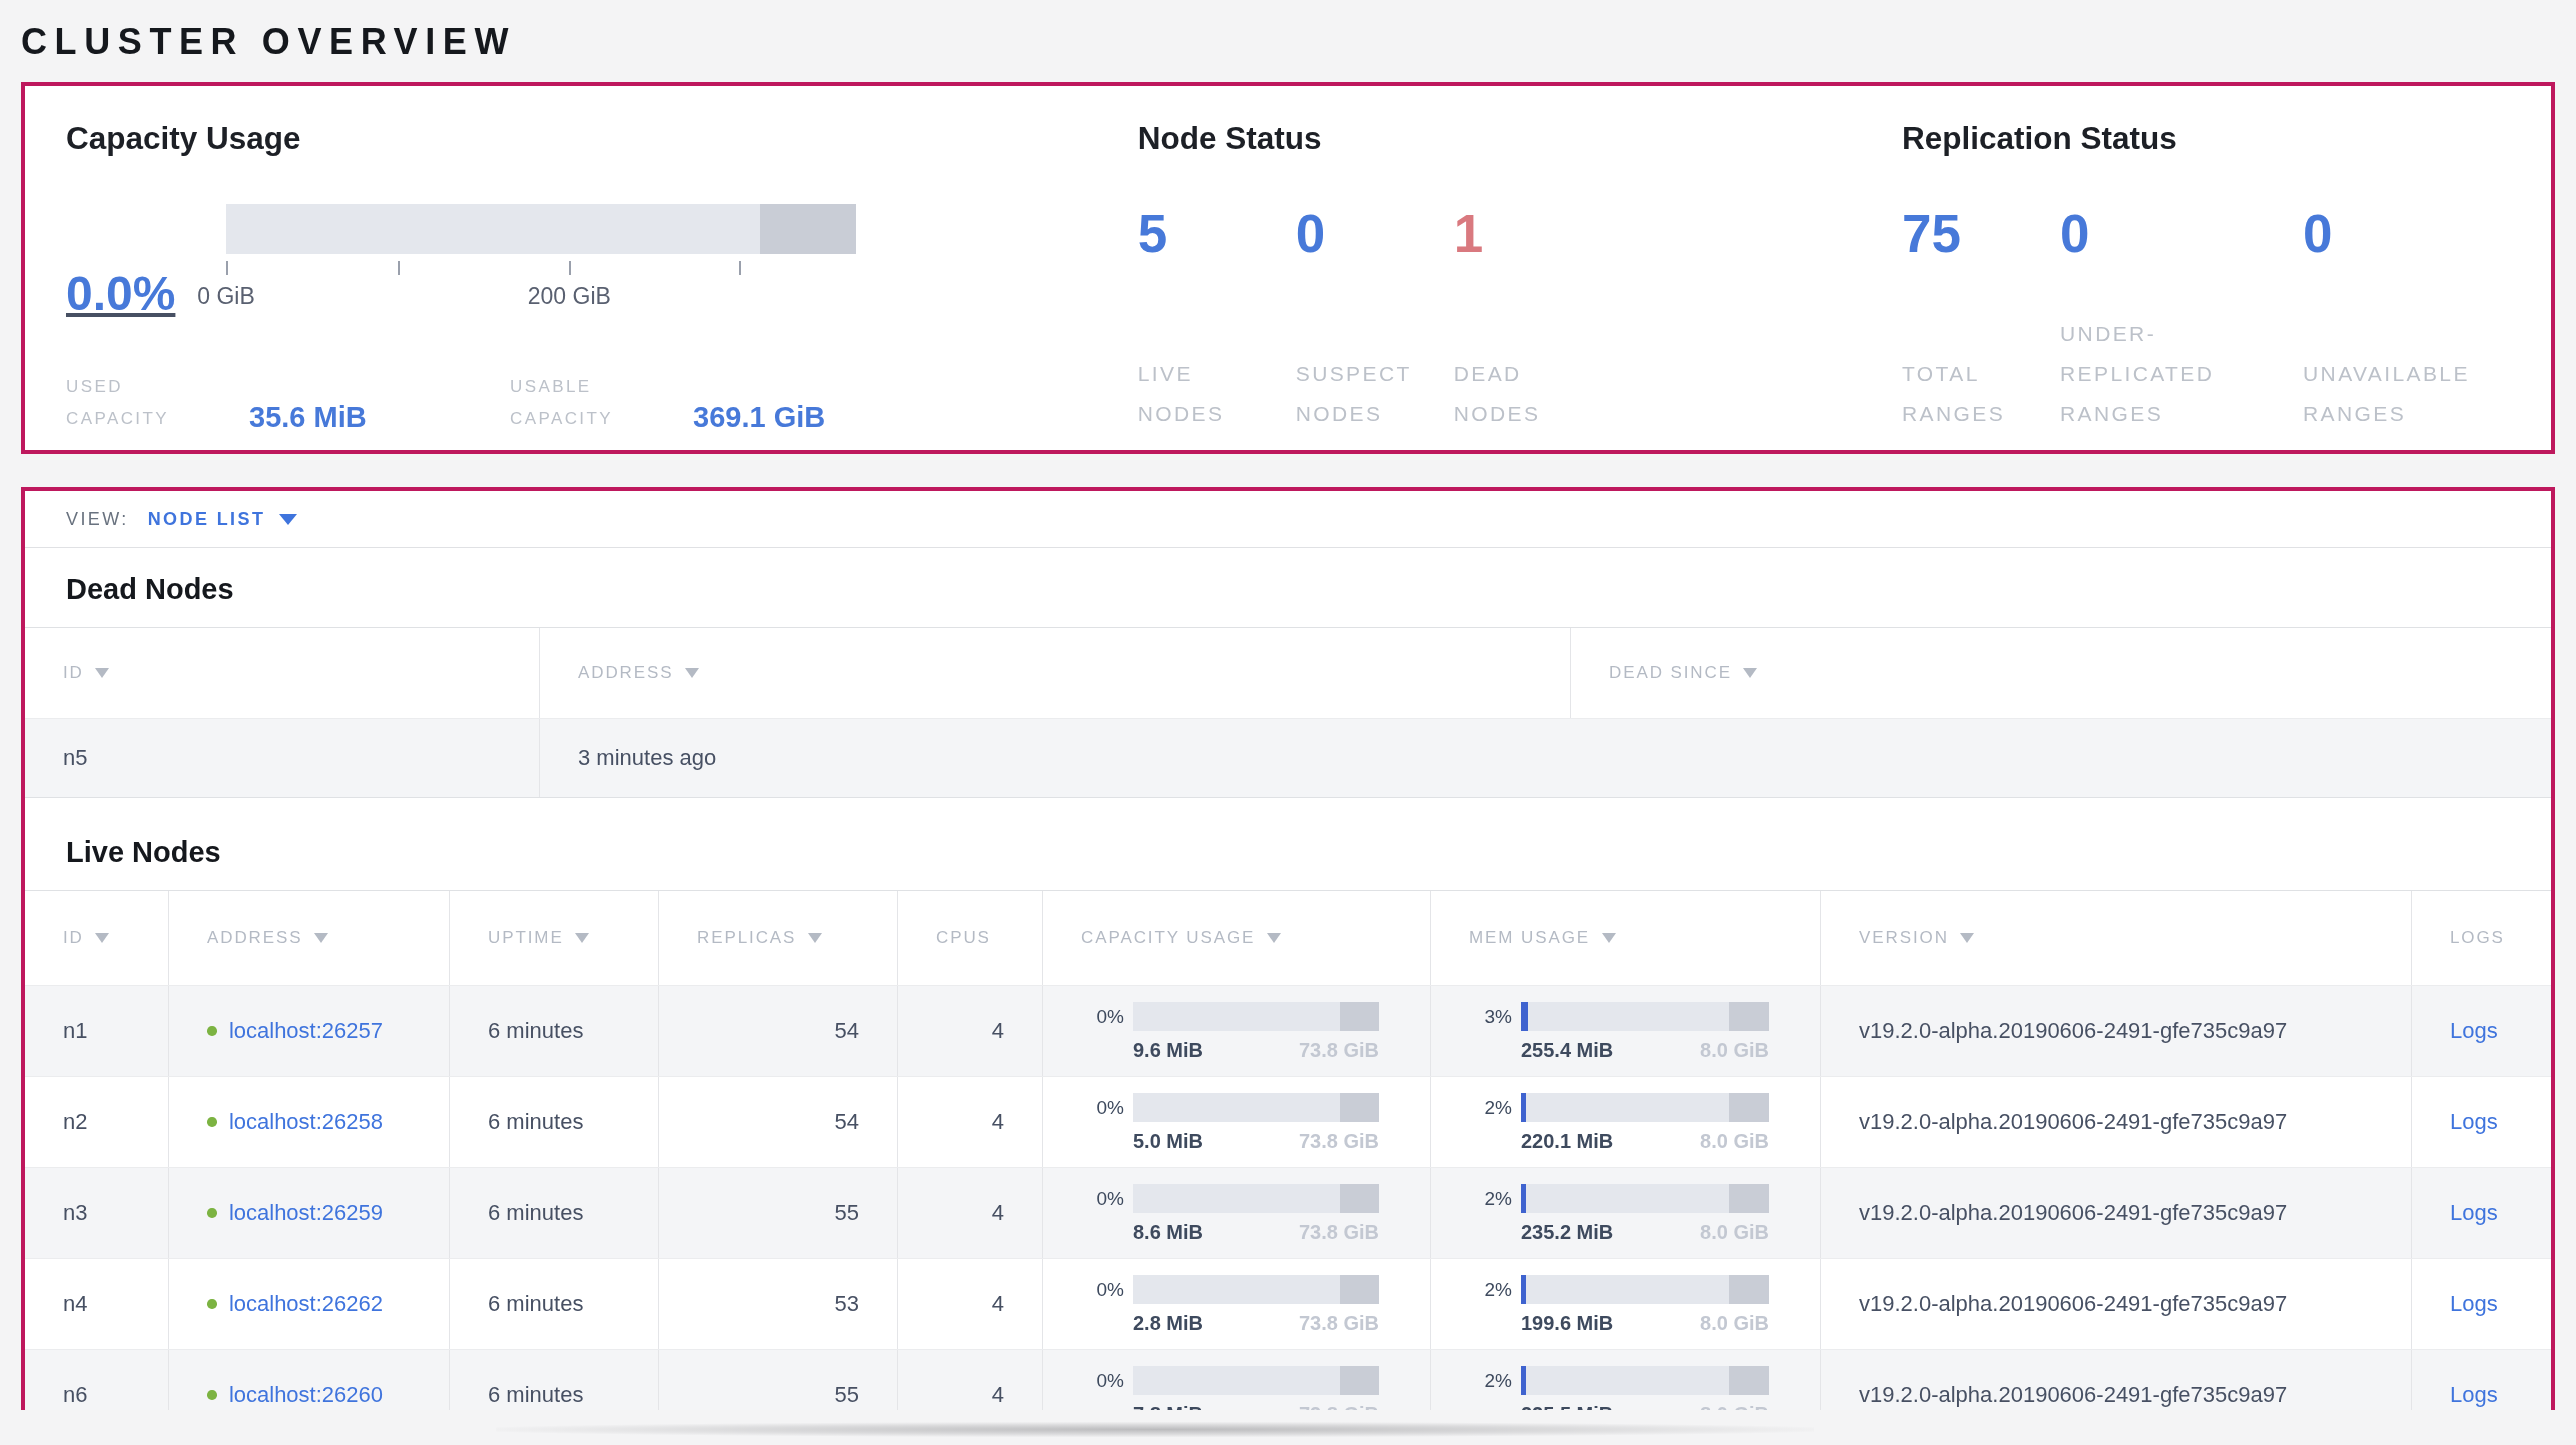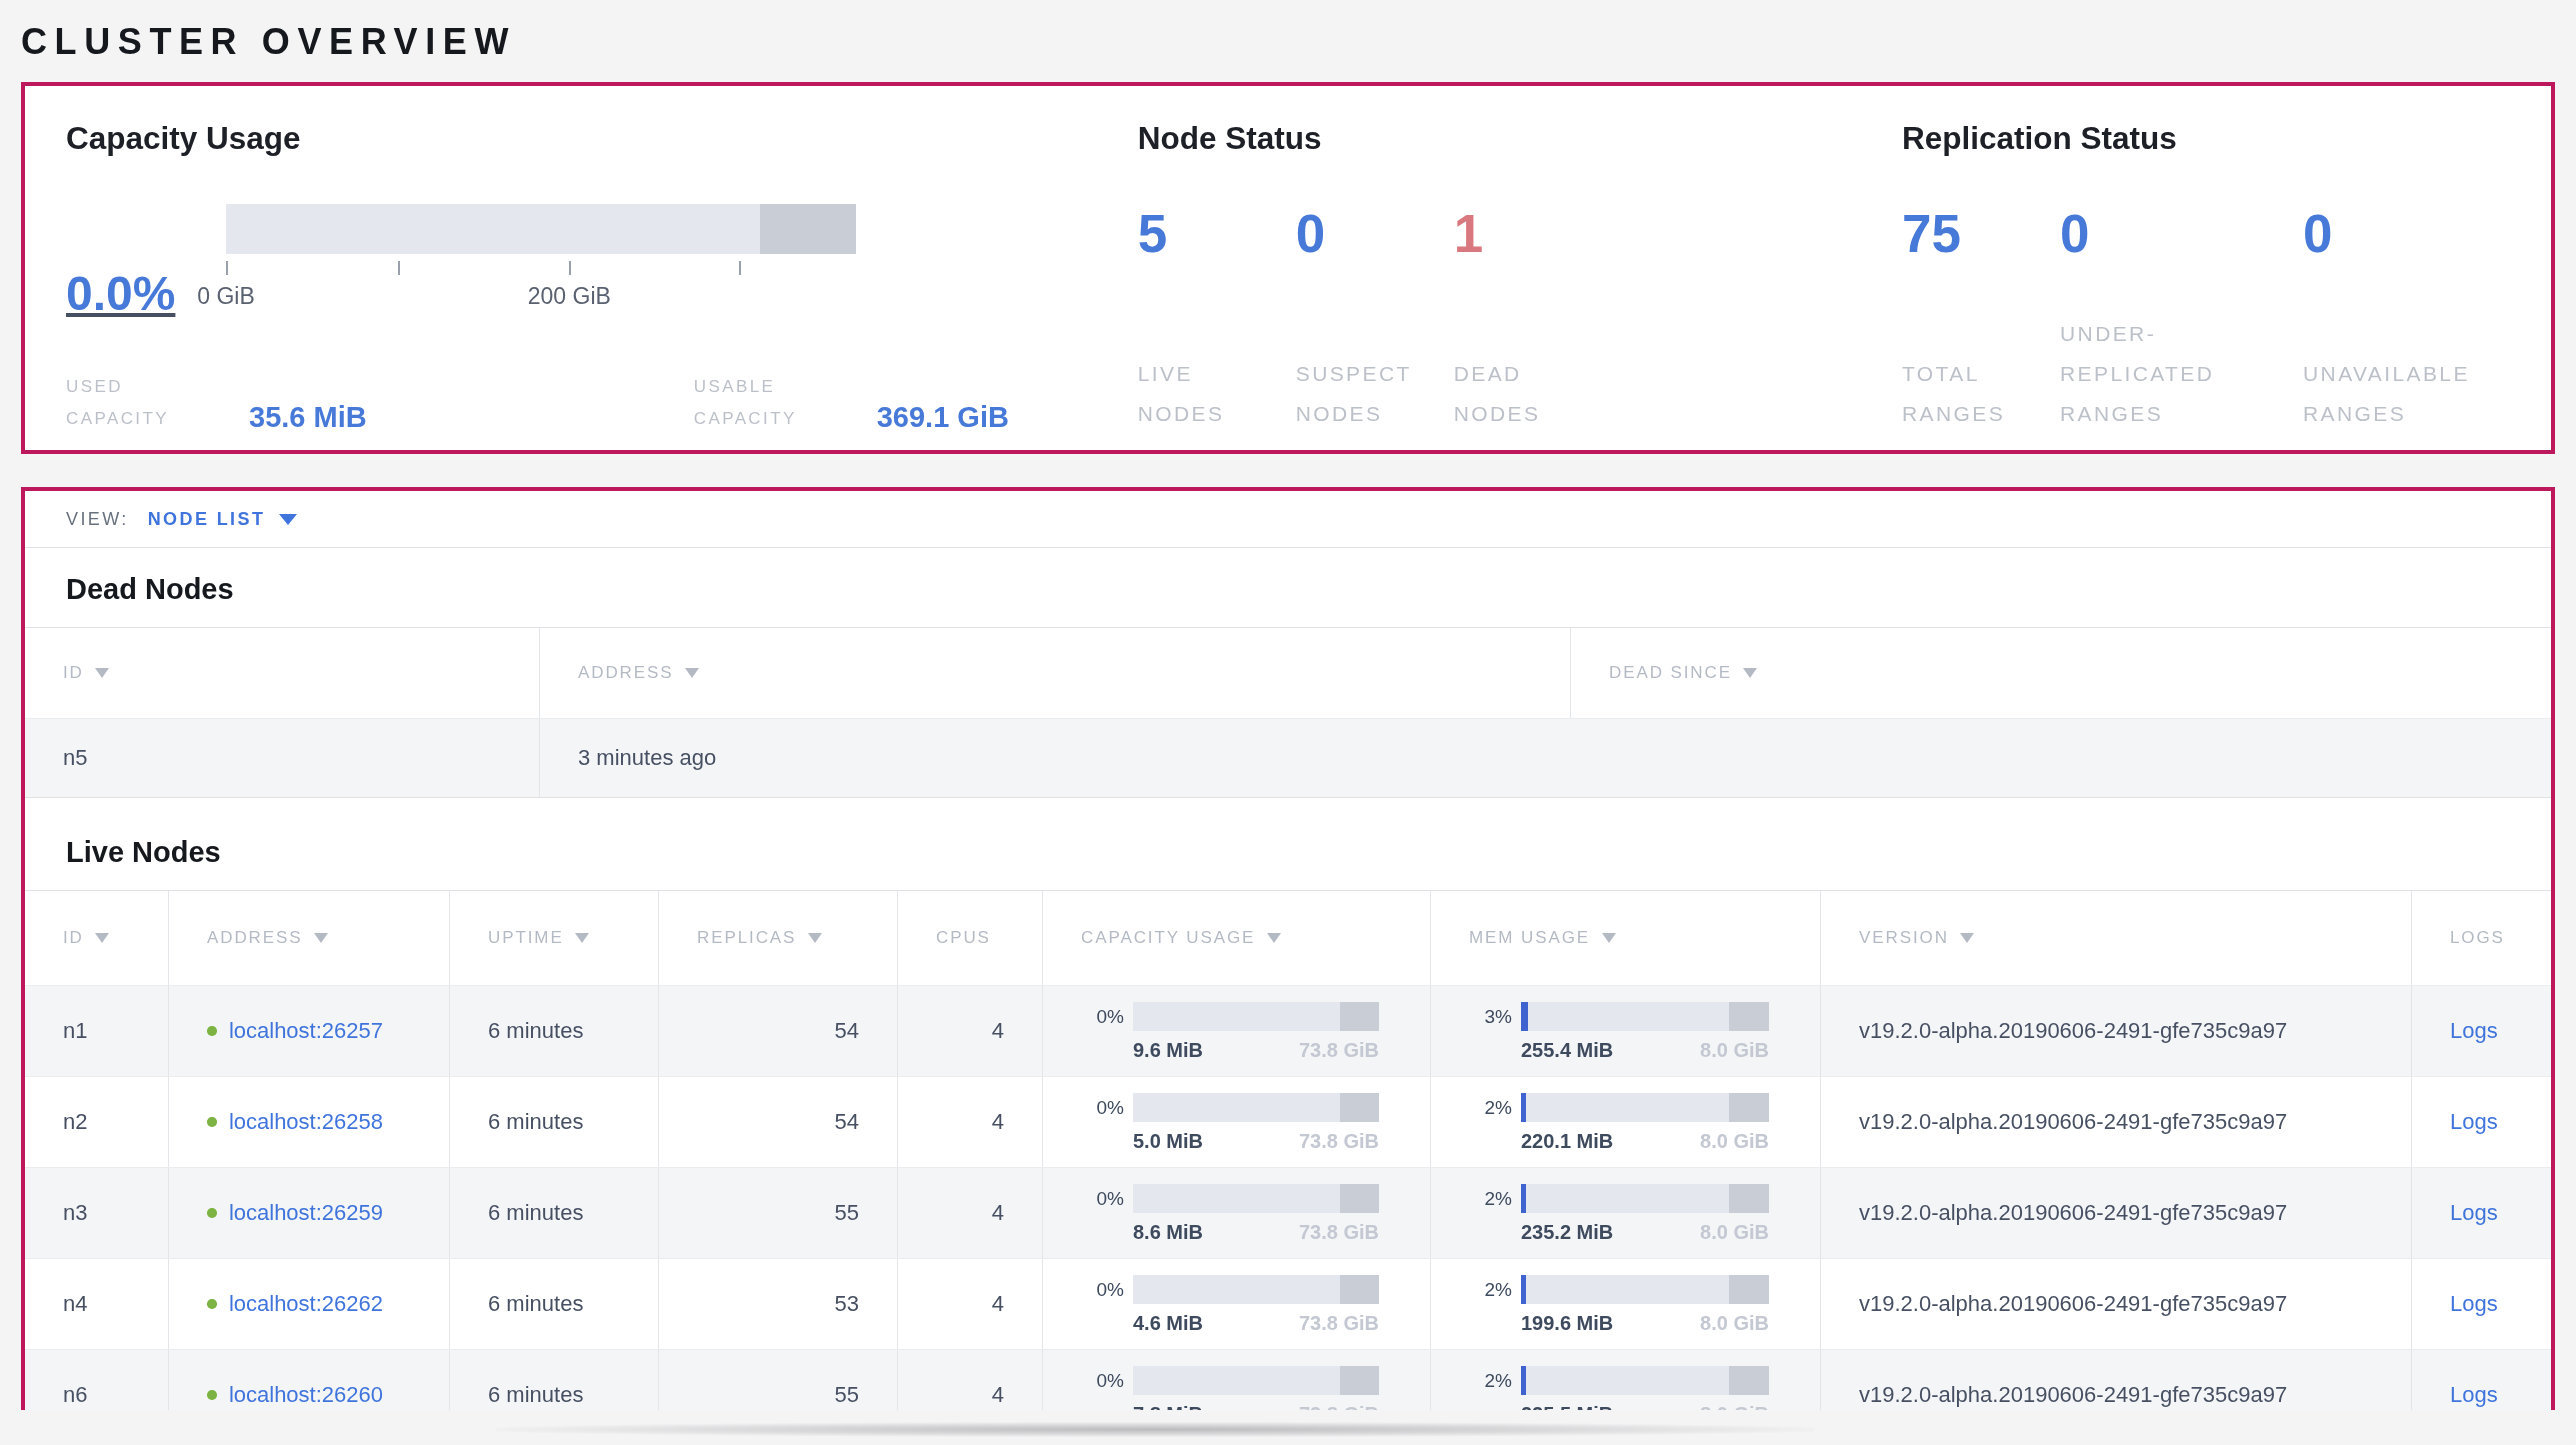--- a/index.html
+++ b/index.html
@@ -20,21 +20,21 @@
   .repl-section { flex:1; }
 
   .cap-row { display:flex; align-items:flex-end; margin-top:47px;text-decoration:underline; }
   .cap-pct { width:160px; font-size:48px; font-weight:bold; }
   .cap-chart { width:630px; }
   .cap-bar { position:relative; height:50px; background:#e4e7ed; }
   .cap-bar .dark { position:absolute; top:0; bottom:0; left:84.8%; right:0; background:#c9cdd6; }
   .cap-axis { position:relative; height:67px; }
   .tick { position:absolute; top:6.7px; width:1.9px; height:14.3px; background:#9aa0ac; }
   .tick-label { position:absolute; top:29px; transform:translateX(-50%); font-size:23px; color:#596070; white-space:nowrap; }
-  .cap-stats { display:flex; margin-top:50px;justify-content:space-between; }
+  .cap-stats { display:flex; margin-top:50px; }
   .cap-stat { display:flex; align-items:flex-end; width:444px; }
   .cap-stat-label { width:183px; font-size:17px; letter-spacing:2.4px; color:#bcc1c9; line-height:1.9; white-space:pre-line; }
   .cap-stat-value { font-size:29px; font-weight:bold; padding-bottom:1.9px; }
 
   .stats-row { display:flex; margin-top:46px; }
   .stat { display:flex; flex-direction:column; height:231px; }
   .stat-value { font-size:53px; font-weight:bold; }
   .stat-label { margin-top:auto; font-size:21px; letter-spacing:2.4px; color:#bcc1c9; line-height:1.9; white-space:pre-line; }
   .tone-blue { color:#4779d9; }
   .tone-red  { color:#d9797f; }
@@ -393,21 +393,21 @@
         <div class="td ln-cpus num">4</div>
         <div class="td ln-cap usage-cell">
           <div class="usage-line1">
               <span class="usage-pct">0%</span>
               <span class="mini-bar">
                 <span class="used" style="width: 0%;"></span>
                 <span class="dark"></span>
               </span>
             </div>
           <div class="usage-line2">
-              <span class="usage-used">4.6 MiB</span>
+              <span class="usage-used">2.8 MiB</span>
               <span class="usage-total">73.8 GiB</span>
             </div>
         </div>
         <div class="td ln-mem usage-cell">
           <div class="usage-line1">
               <span class="usage-pct">2%</span>
               <span class="mini-bar">
                 <span class="used" style="width: 2%;"></span>
                 <span class="dark"></span>
               </span>

